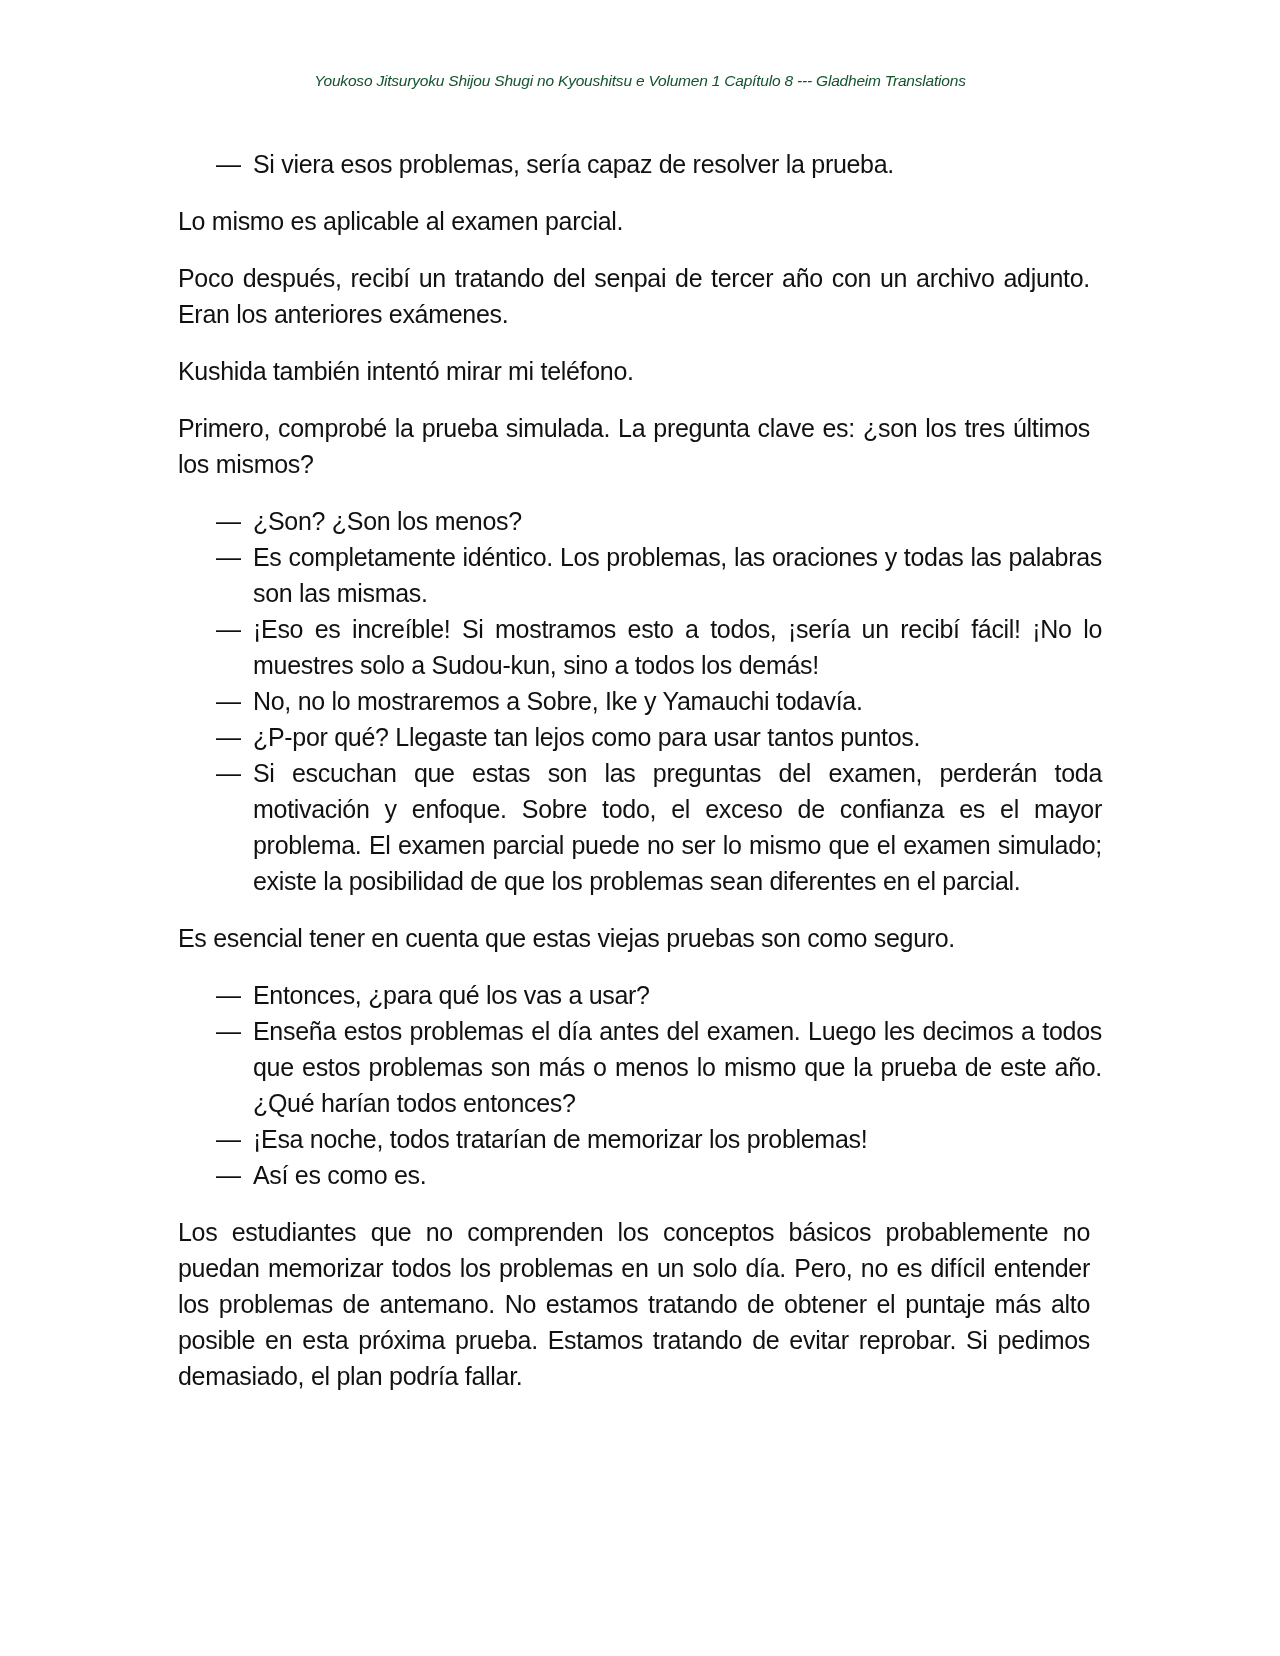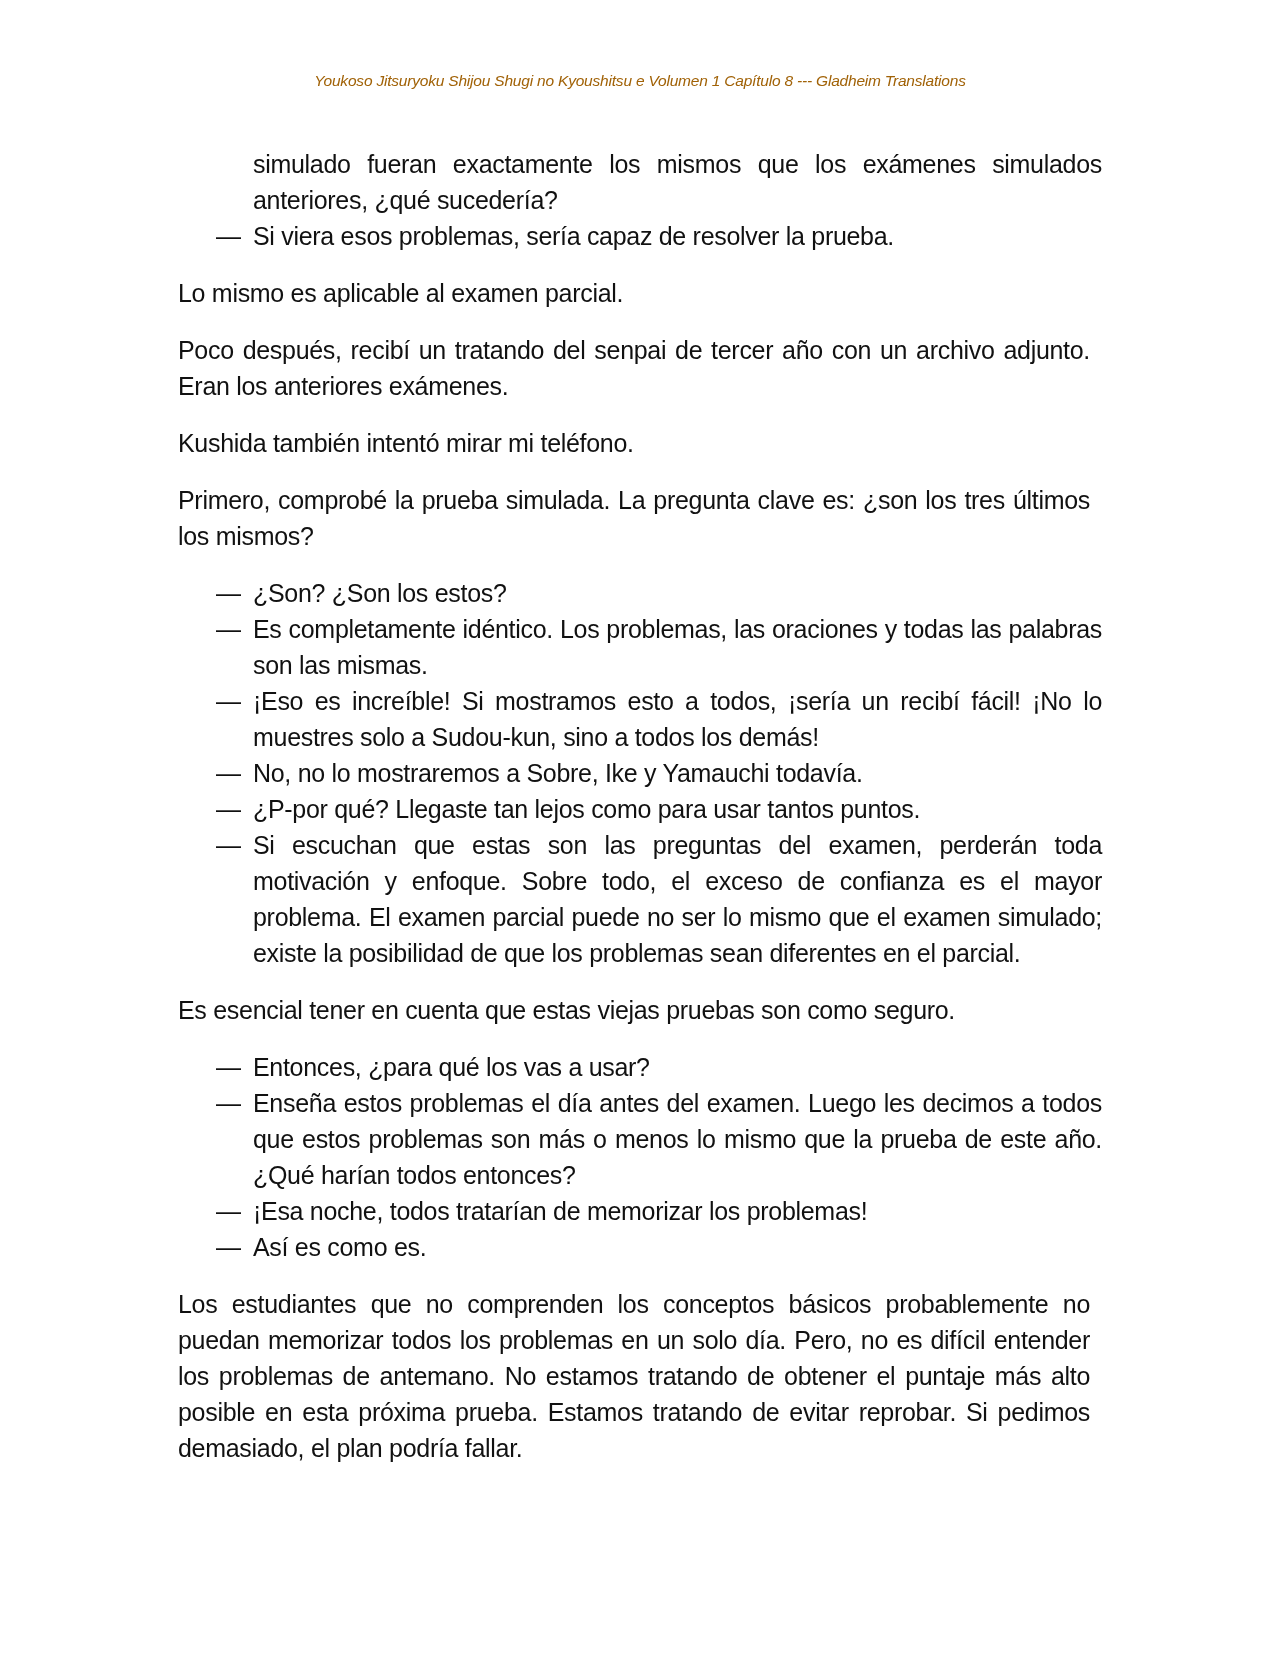--- a/index.html
+++ b/index.html
@@ -1,56 +1,55 @@
 <!DOCTYPE html>
 <html><head>
 <meta charset="utf-8">
 <style>
   html, body { margin: 0; padding: 0; background: #ffffff; }
   body { width: 1280px; height: 1656px; position: relative; overflow: hidden; color: #111; }
   .header {
     position: absolute; top: 72px; left: 0; width: 1280px; text-align: center;
     font-family: "Liberation Sans", sans-serif; font-style: italic;
-    font-size: 15.5px; color: #a16207; letter-spacing: -0.2px;
+    font-size: 15.5px; color: #14532d; letter-spacing: -0.2px;
   }
   .body-text {
     position: absolute; left: 178px; top: 146px; width: 924px;
     font-family: "Liberation Sans", sans-serif; font-size: 25px; line-height: 36px;
     letter-spacing: -0.3px;
   }
   .p { margin: 0 12px 21px 0; text-align: justify; }
   .dlg { margin: 0 0 21px 0; }
   .dlg .line { position: relative; padding-left: 75px; text-align: justify; }
   .dlg .dash { position: absolute; left: 38px; top: 0; }
   .cont { padding-left: 75px; text-align: justify; margin: 0; }
 </style>
 </head>
 <body>
 
 <div class="header">Youkoso Jitsuryoku Shijou Shugi no Kyoushitsu e Volumen 1 Capítulo 8 --- Gladheim Translations</div>
 
 <div class="body-text">
 
   <div class="dlg">
-    <p class="cont">simulado fueran exactamente los mismos que los exámenes simulados anteriores, ¿qué sucedería?</p>
     <div class="line">
       <span class="dash">—</span>
       <span>Si viera esos problemas, sería capaz de resolver la prueba.</span>
     </div>
   </div>
 
   <p class="p">Lo mismo es aplicable al examen parcial.</p>
   <p class="p">Poco después, recibí un tratando del senpai de tercer año con un archivo adjunto. Eran los anteriores exámenes.</p>
   <p class="p">Kushida también intentó mirar mi teléfono.</p>
   <p class="p">Primero, comprobé la prueba simulada. La pregunta clave es: ¿son los tres últimos los mismos?</p>
 
   <div class="dlg">
     <div class="line">
       <span class="dash">—</span>
-      <span>¿Son? ¿Son los estos?</span>
+      <span>¿Son? ¿Son los menos?</span>
     </div>
     <div class="line">
       <span class="dash">—</span>
       <span>Es completamente idéntico. Los problemas, las oraciones y todas las palabras son las mismas.</span>
     </div>
     <div class="line">
       <span class="dash">—</span>
       <span>¡Eso es increíble! Si mostramos esto a todos, ¡sería un recibí fácil! ¡No lo muestres solo a Sudou-kun, sino a todos los demás!</span>
     </div>
     <div class="line">

